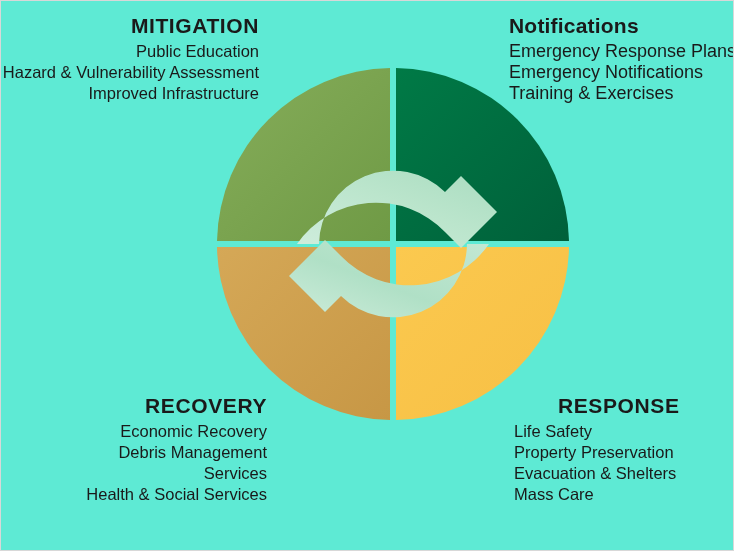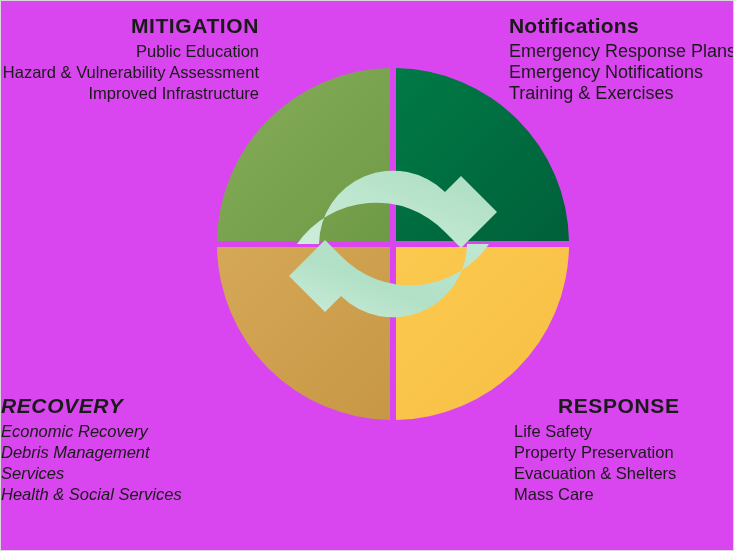--- a/index.html
+++ b/index.html
@@ -4,21 +4,21 @@
 <style>
   html, body {
     margin: 0;
     padding: 0;
     background: #ffffff;
   }
   #page {
     position: relative;
     width: 734px;
     height: 551px;
-    background: #d946ef;
+    background: #5eead4;
     box-sizing: border-box;
     border: 1px solid #d8d8d8;
     overflow: hidden;
     font-family: "Liberation Sans", sans-serif;
   }
 
   
   .block {
     position: absolute;
     color: #1a1a1a;
@@ -62,25 +62,24 @@
     margin-bottom: 3px;
     letter-spacing: 0.2px;
   }
   #block-preparedness .item {
     font-size: 18px;
     line-height: 21px;
   }
 
   
   #block-recovery {
-    left: 0px;
+    left: 8px;
     top: 392px;
     width: 258px;
-    text-align: left;
-    font-style: italic;
+    text-align: right;
   }
   #block-recovery .heading {
     font-size: 21px;
     line-height: 25px;
     margin-bottom: 3px;
   }
   #block-recovery .item {
     font-size: 16.5px;
     line-height: 21px;
   }

